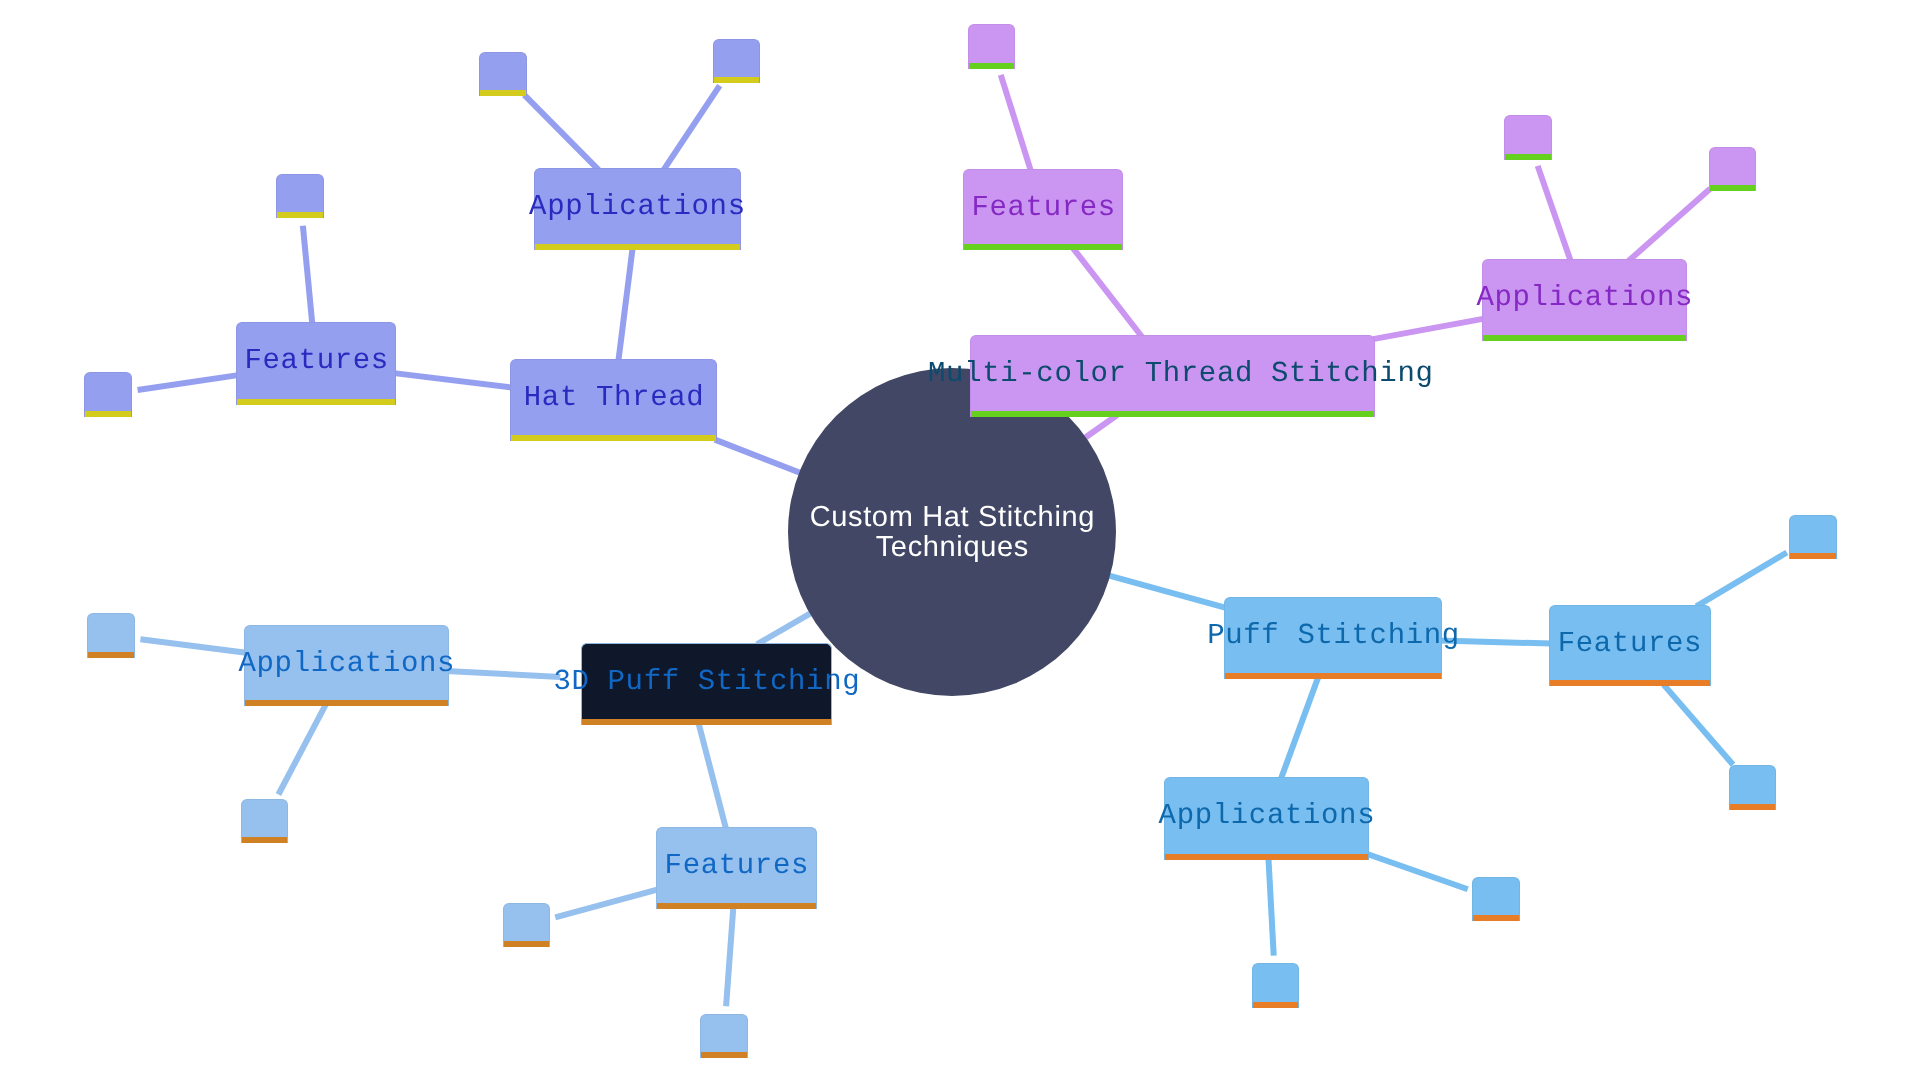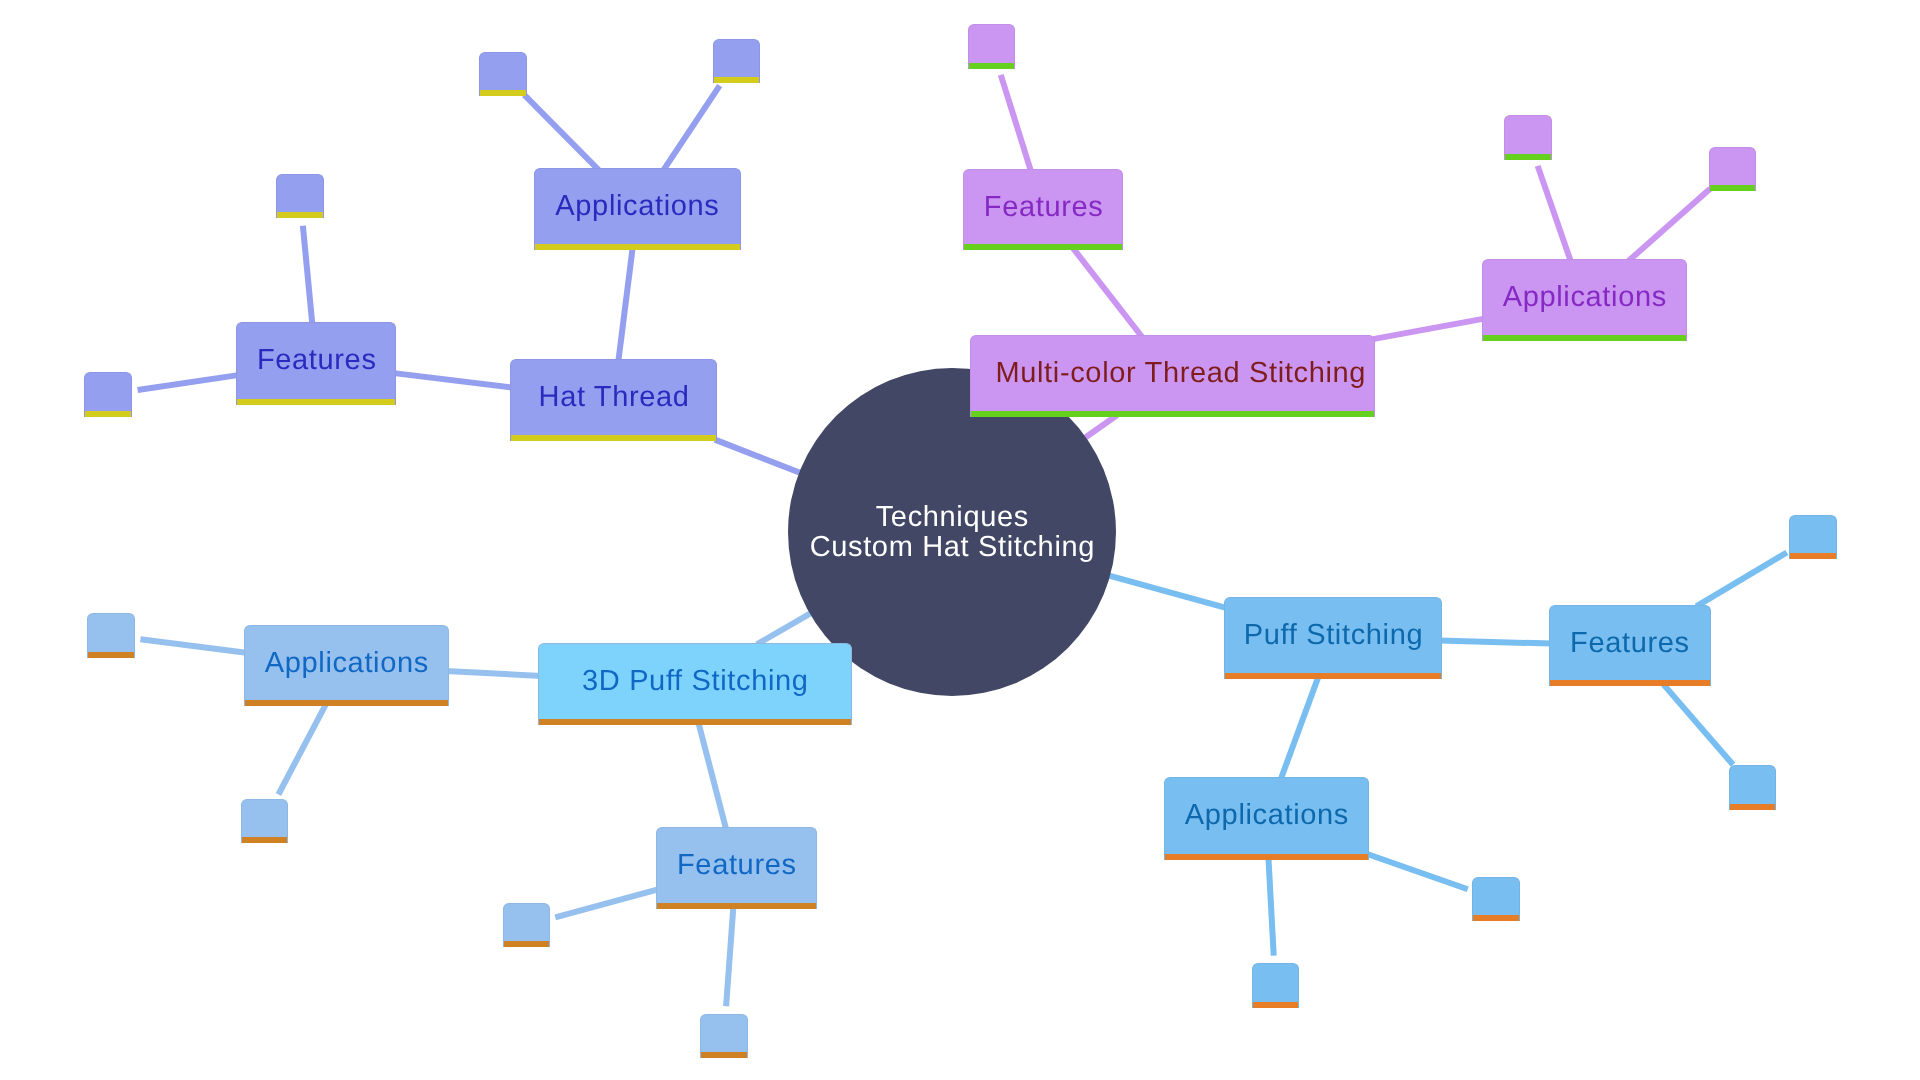--- a/index.html
+++ b/index.html
@@ -8,21 +8,21 @@
        font-family:"Liberation Sans",sans-serif;
        -webkit-font-smoothing:antialiased;text-rendering:geometricPrecision;}
   #stage{position:relative;width:1920px;height:1080px;background:#fff;
          transform:translateZ(0);}
   #edge-layer{position:absolute;left:0;top:0;width:1920px;height:1080px;}
   .node{position:absolute;box-sizing:border-box;border-radius:6px 6px 0 0;}
   .node-bar{position:absolute;left:0;right:0;bottom:0;height:6px;}
   .node-label{position:absolute;left:0;right:0;top:0;bottom:6px;
               display:flex;align-items:center;justify-content:center;
               font-size:29px;white-space:nowrap;letter-spacing:0.65px;text-indent:0.65px;
-              will-change:transform;}
+              will-change:transform;font-family:Liberation Mono, monospace;}
   #root-node{position:absolute;border-radius:50%;display:flex;align-items:center;
              justify-content:center;text-align:center;}
   #root-label{color:#fff;will-change:transform;font-size:29px;line-height:30px;position:relative;top:-0.5px;letter-spacing:0.65px;text-indent:0.65px;}
 </style>
 </head>
 <body>
 
 <div id="stage">
   <svg id="edge-layer" viewBox="0 0 1920 1080" width="1920" height="1080">
     <line id="edge-template" x1="0" y1="0" x2="0" y2="0" style="display:none"></line>
@@ -49,22 +49,22 @@
       <line x1="1107.35" y1="575.09" x2="1226.01" y2="607.94" stroke="#78BEF0" stroke-width="6"></line>
       <line x1="1439.50" y1="640.48" x2="1551.90" y2="643.62" stroke="#78BEF0" stroke-width="6"></line>
       <line x1="1318.61" y1="676.15" x2="1280.58" y2="779.75" stroke="#78BEF0" stroke-width="6"></line>
       <line x1="1696.28" y1="606.38" x2="1786.82" y2="552.54" stroke="#78BEF0" stroke-width="6"></line>
       <line x1="1663.62" y1="684.61" x2="1733.06" y2="764.77" stroke="#78BEF0" stroke-width="6"></line>
       <line x1="1366.54" y1="853.77" x2="1467.74" y2="889.23" stroke="#78BEF0" stroke-width="6"></line>
       <line x1="1268.40" y1="857.40" x2="1273.73" y2="955.59" stroke="#78BEF0" stroke-width="6"></line>
     </svg>
   <div id="root-node" style="left: 787.7px; top: 368px; width: 328px; height: 328px; background: rgb(65, 71, 100);">
     <div id="root-label" style="color: rgb(255, 255, 255); font-size: 29px;">
+        <div>Custom Hat Stitching</div>
         <div>Techniques</div>
-        <div>Custom Hat Stitching</div>
       </div>
   </div>
 <div class="node" style="left: 509.7px; top: 358.9px; width: 207.5px; height: 82.3px; background: rgb(149, 159, 240); border-top: 1px solid rgb(142, 150, 228); border-right: 1px solid rgb(142, 150, 228); border-bottom: none; border-left: 1px solid rgb(142, 150, 228); border-image: initial;">
       <div class="node-label" style="color: rgb(42, 42, 190);">Hat Thread</div>
       <div class="node-bar" style="background: rgb(212, 204, 28);"></div>
     </div>
     <div class="node" style="left: 235.7px; top: 322.4px; width: 160.8px; height: 82.3px; background: rgb(149, 159, 240); border-top: 1px solid rgb(142, 150, 228); border-right: 1px solid rgb(142, 150, 228); border-bottom: none; border-left: 1px solid rgb(142, 150, 228); border-image: initial;">
       <div class="node-label" style="color: rgb(42, 42, 190);">Features</div>
       <div class="node-bar" style="background: rgb(212, 204, 28);"></div>
     </div>
@@ -82,21 +82,21 @@
     </div>
     <div class="node" style="left: 479.3px; top: 51.5px; width: 47.7px; height: 44.3px; background: rgb(149, 159, 240); border-top: 1px solid rgb(142, 150, 228); border-right: 1px solid rgb(142, 150, 228); border-bottom: none; border-left: 1px solid rgb(142, 150, 228); border-image: initial;">
       <div class="node-label" style="color: rgb(42, 42, 190);"></div>
       <div class="node-bar" style="background: rgb(212, 204, 28);"></div>
     </div>
     <div class="node" style="left: 712.5px; top: 38.5px; width: 47.6px; height: 44.3px; background: rgb(149, 159, 240); border-top: 1px solid rgb(142, 150, 228); border-right: 1px solid rgb(142, 150, 228); border-bottom: none; border-left: 1px solid rgb(142, 150, 228); border-image: initial;">
       <div class="node-label" style="color: rgb(42, 42, 190);"></div>
       <div class="node-bar" style="background: rgb(212, 204, 28);"></div>
     </div>
     <div class="node" style="left: 969.5px; top: 335.3px; width: 405.9px; height: 81.4px; background: rgb(203, 150, 242); border-top: 1px solid rgb(195, 142, 232); border-right: 1px solid rgb(195, 142, 232); border-bottom: none; border-left: 1px solid rgb(195, 142, 232); border-image: initial;">
-      <div class="node-label" style="color: #7f1d1d; padding-left: 15px;">Multi-color Thread Stitching</div>
+      <div class="node-label" style="color: #0c4a6e; padding-left: 15px;">Multi-color Thread Stitching</div>
       <div class="node-bar" style="background: rgb(102, 208, 30);"></div>
     </div>
     <div class="node" style="left: 962.7px; top: 168.9px; width: 160.7px; height: 81.4px; background: rgb(203, 150, 242); border-top: 1px solid rgb(195, 142, 232); border-right: 1px solid rgb(195, 142, 232); border-bottom: none; border-left: 1px solid rgb(195, 142, 232); border-image: initial;">
       <div class="node-label" style="color: rgb(134, 41, 196);">Features</div>
       <div class="node-bar" style="background: rgb(102, 208, 30);"></div>
     </div>
     <div class="node" style="left: 1481.8px; top: 259.4px; width: 204.9px; height: 81.6px; background: rgb(203, 150, 242); border-top: 1px solid rgb(195, 142, 232); border-right: 1px solid rgb(195, 142, 232); border-bottom: none; border-left: 1px solid rgb(195, 142, 232); border-image: initial;">
       <div class="node-label" style="color: rgb(134, 41, 196);">Applications</div>
       <div class="node-bar" style="background: rgb(102, 208, 30);"></div>
     </div>
@@ -105,21 +105,21 @@
       <div class="node-bar" style="background: rgb(102, 208, 30);"></div>
     </div>
     <div class="node" style="left: 1503.9px; top: 115.4px; width: 47.9px; height: 44.3px; background: rgb(203, 150, 242); border-top: 1px solid rgb(195, 142, 232); border-right: 1px solid rgb(195, 142, 232); border-bottom: none; border-left: 1px solid rgb(195, 142, 232); border-image: initial;">
       <div class="node-label" style="color: rgb(134, 41, 196);"></div>
       <div class="node-bar" style="background: rgb(102, 208, 30);"></div>
     </div>
     <div class="node" style="left: 1708.6px; top: 146.7px; width: 47.9px; height: 44.1px; background: rgb(203, 150, 242); border-top: 1px solid rgb(195, 142, 232); border-right: 1px solid rgb(195, 142, 232); border-bottom: none; border-left: 1px solid rgb(195, 142, 232); border-image: initial;">
       <div class="node-label" style="color: rgb(134, 41, 196);"></div>
       <div class="node-bar" style="background: rgb(102, 208, 30);"></div>
     </div>
-    <div class="node" style="left: 538px; top: 643.1px; width: 314px; height: 81.5px; background: #7dd3fc; border-top: 1px solid rgb(142, 183, 226); border-right: 1px solid rgb(142, 183, 226); border-bottom: none; border-left: 1px solid rgb(142, 183, 226); border-image: initial;">
+    <div class="node" style="left: 581px; top: 643.1px; width: 251px; height: 81.5px; background: #0f172a; border-top: 1px solid rgb(142, 183, 226); border-right: 1px solid rgb(142, 183, 226); border-bottom: none; border-left: 1px solid rgb(142, 183, 226); border-image: initial;">
       <div class="node-label" style="color: rgb(16, 104, 196);">3D Puff Stitching</div>
       <div class="node-bar" style="background: rgb(208, 129, 36);"></div>
     </div>
     <div class="node" style="left: 243.7px; top: 624.6px; width: 205px; height: 81.9px; background: rgb(150, 192, 238); border-top: 1px solid rgb(142, 183, 226); border-right: 1px solid rgb(142, 183, 226); border-bottom: none; border-left: 1px solid rgb(142, 183, 226); border-image: initial;">
       <div class="node-label" style="color: rgb(16, 104, 196);">Applications</div>
       <div class="node-bar" style="background: rgb(208, 129, 36);"></div>
     </div>
     <div class="node" style="left: 655.7px; top: 827.3px; width: 161px; height: 81.5px; background: rgb(150, 192, 238); border-top: 1px solid rgb(142, 183, 226); border-right: 1px solid rgb(142, 183, 226); border-bottom: none; border-left: 1px solid rgb(142, 183, 226); border-image: initial;">
       <div class="node-label" style="color: rgb(16, 104, 196);">Features</div>
       <div class="node-bar" style="background: rgb(208, 129, 36);"></div>

